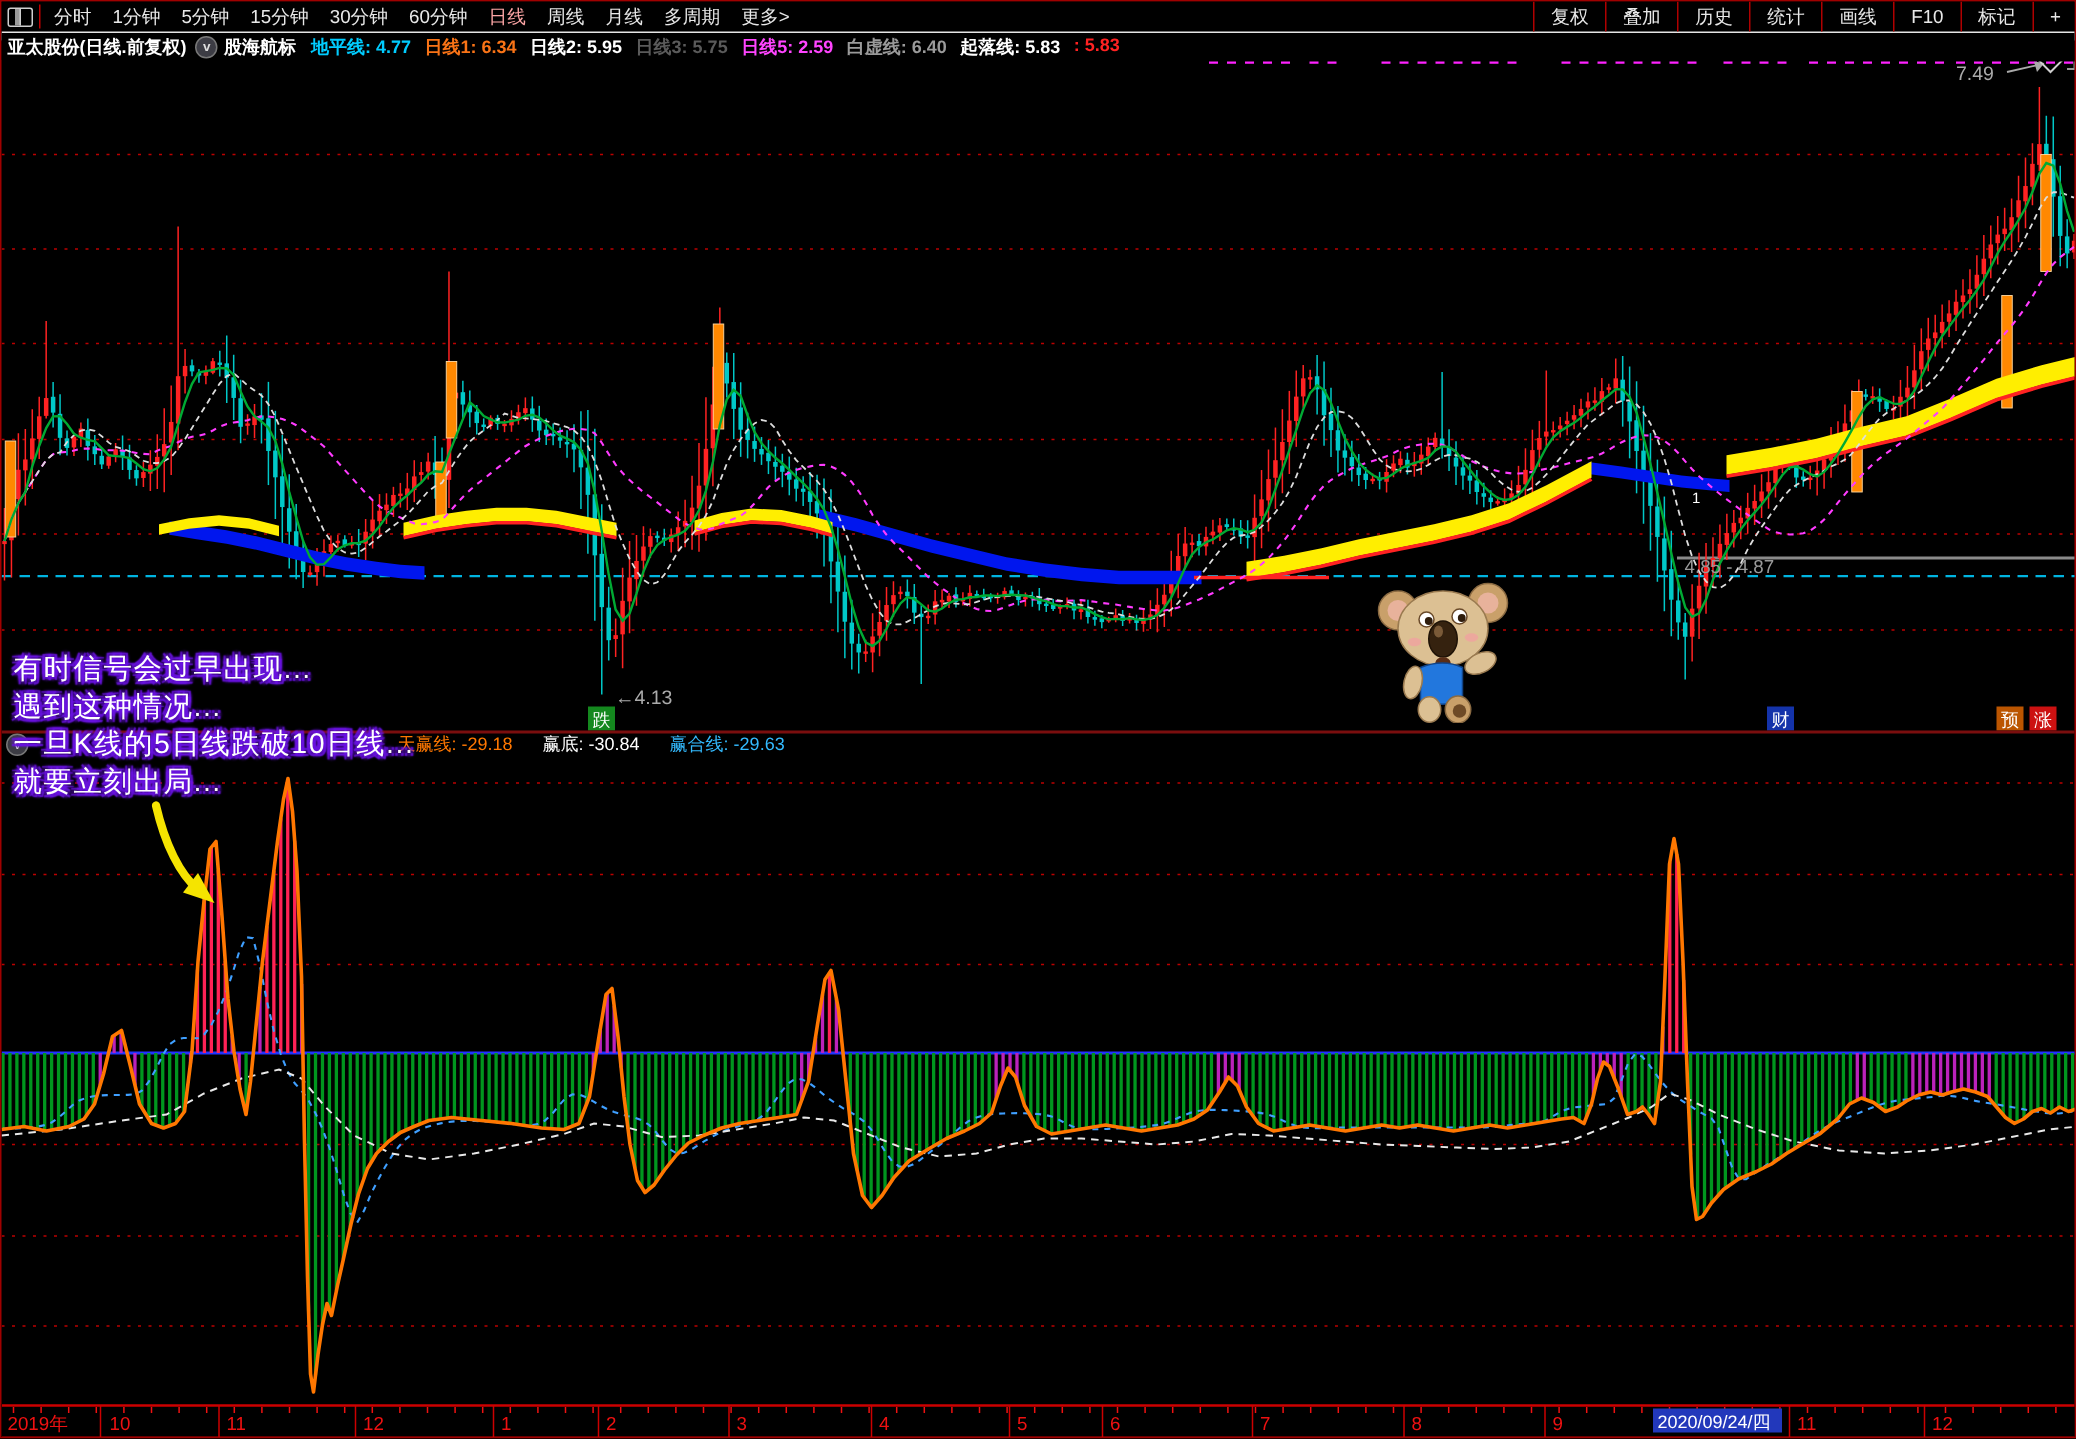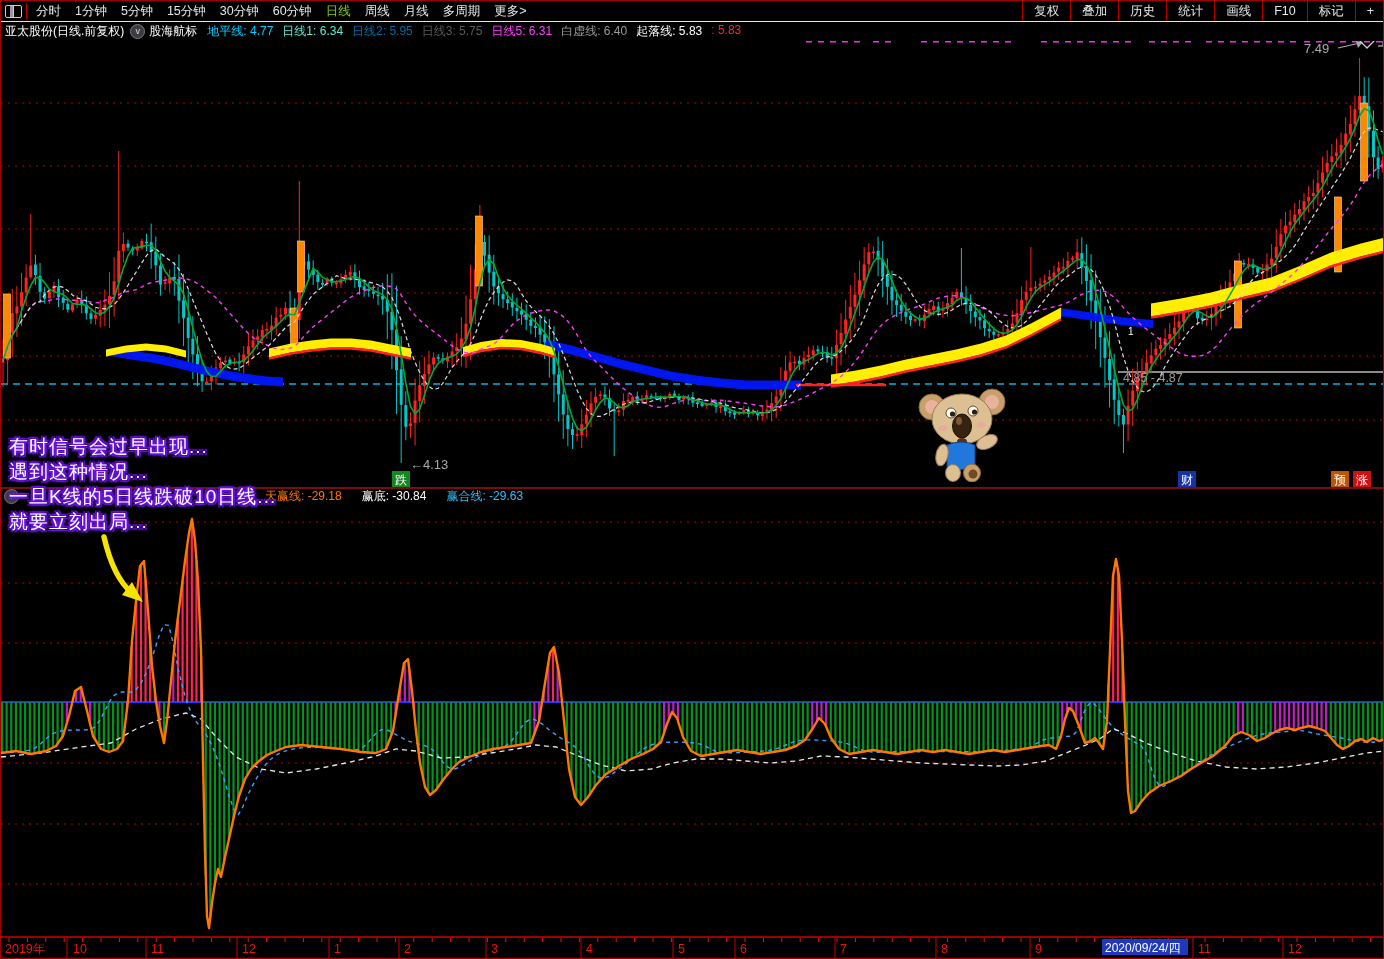--- a/index.html
+++ b/index.html
@@ -6,26 +6,26 @@
   .stage{position:relative;width:1384px;height:959px;background:#000;overflow:hidden;
          font-family:"Liberation Sans","DejaVu Sans",sans-serif;box-sizing:border-box;
          border:1px solid #a00000;}
   
   .topbar{position:absolute;left:0;top:0;width:1384px;height:20px;display:flex;align-items:center;
           border-bottom:6px solid #e5e5e5;color:#e8e8e8;font-size:12.5px;background:#000;}
   .winicon{width:15px;height:11px;border:1px solid #cfcfcf;border-radius:2px;margin:0 4px 0 4px;position:relative;}
   .winicon:before{content:"";position:absolute;left:4px;top:0;bottom:0;width:3px;border-right:1px solid #cfcfcf;background:#9a9a9a;}
   .tb-sep{width:1px;height:16px;background:#c00000;margin-right:2px;}
   .tb-item{padding:0 7px;cursor:default;white-space:nowrap;}
-  .tb-item.active{color:#84cc16;font-family:Liberation Serif, serif;}
+  .tb-item.active{color:#fca5a5;font-family:Liberation Serif, serif;}
   .tb-right{margin-left:auto;display:flex;height:100%;align-items:center;}
   .tb-rbtn{padding:0 11px;border-left:1px solid #b00000;height:100%;display:flex;align-items:center;white-space:nowrap;}
   
   .titlebar{position:absolute;left:0;top:21px;width:1384px;height:18px;display:flex;align-items:center;
-            color:#fff;font-size:12px;background:#000;white-space:nowrap;}
+            color:#fff;font-size:12px;background:#000;white-space:nowrap;font-weight:bold;}
   .symbol{margin-left:4px;margin-right:6px;}
   .dd-circle{width:13px;height:13px;border-radius:50%;background:#3c3c44;border:1px solid #777;color:#ddd;
              font-size:9px;line-height:12px;text-align:center;margin-right:4px;flex:0 0 auto;}
   .ind-name{margin-right:10px;}
   .fld{margin-right:9px;}
   
   .subheader{position:absolute;left:0;top:488px;width:1384px;height:15px;display:flex;align-items:center;
              font-size:12px;background:transparent;white-space:nowrap;z-index:4;}
   .subheader .dd-circle{margin-left:3px;margin-right:246px;}
   .divider{position:absolute;left:0;top:486px;width:1384px;height:2px;background:#7a0e0e;z-index:3;}
@@ -73,24 +73,24 @@
         <span class="tb-rbtn">+</span>
       </div>
   </div>
 
   <div class="titlebar">
     <span class="symbol">亚太股份(日线.前复权)</span>
     <span class="dd-circle">v</span>
     <span class="ind-name">股海航标</span>
     <span id="titleFields" style="display:flex;">
         <span class="fld" style="color: rgb(0, 204, 255);">地平线: 4.77</span>
-        <span class="fld" style="color: #5eead4;">日线1: 6.34</span>
-        <span class="fld" style="color: #0369a1;">日线2: 5.95</span>
+        <span class="fld" style="color: #f97316;">日线1: 6.34</span>
+        <span class="fld" style="color: #ffffff;">日线2: 5.95</span>
         <span class="fld" style="color: rgb(90, 90, 90);">日线3: 5.75</span>
-        <span class="fld" style="color: rgb(255, 68, 255);">日线5: 6.31</span>
+        <span class="fld" style="color: rgb(255, 68, 255);">日线5: 2.59</span>
         <span class="fld" style="color: rgb(154, 154, 154); text-align: center;">白虚线: 6.40</span>
         <span class="fld" style="color: rgb(255, 255, 255);">起落线: 5.83</span>
         <span class="fld" style="color: rgb(255, 34, 34);">: 5.83</span>
       </span>
   </div>
 
   <svg id="mainSvg" width="1384" height="446" viewBox="0 40 1384 446">
       <line x1="0" x2="1384" y1="102" y2="102" stroke="#bb0000" stroke-width="1" stroke-dasharray="2 5"></line>
       <line x1="0" x2="1384" y1="165" y2="165" stroke="#bb0000" stroke-width="1" stroke-dasharray="2 5"></line>
       <line x1="0" x2="1384" y1="228" y2="228" stroke="#bb0000" stroke-width="1" stroke-dasharray="2 5"></line>

